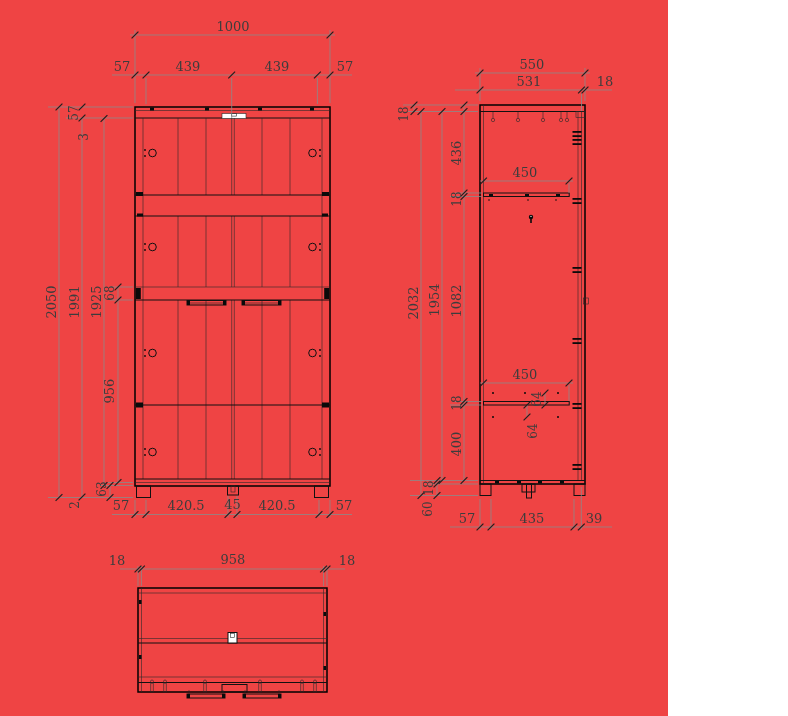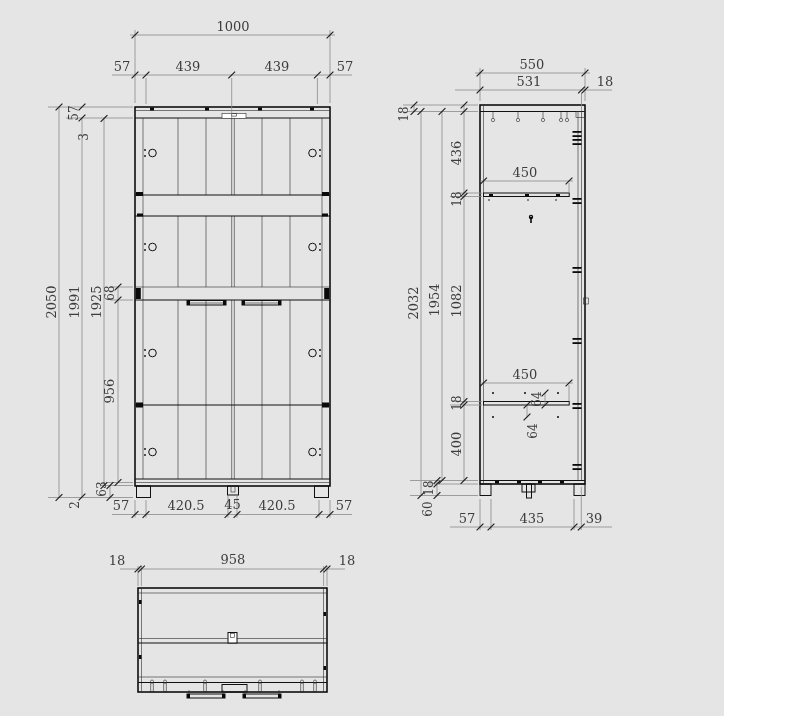--- a/index.html
+++ b/index.html
@@ -1,16 +1,16 @@
 <!DOCTYPE html>
 <html><head>
 <meta charset="utf-8">
 <style>
   html,body{margin:0;padding:0;background:#fff;}
-  .sheet{width:724px;height:716px;background:#e5e5e5;position:relative;overflow:hidden;
+  .sheet{width:668px;height:716px;background:#ef4444;position:relative;overflow:hidden;
          font-family:"DejaVu Serif", serif;}
   svg{display:block}
   svg text{fill:#3d3d3d;font-size:13px;font-family:"DejaVu Serif", serif;}
   svg text.sm{font-size:12px;}
   .o2{stroke:#000;stroke-width:1.5;fill:none}
   .o1{stroke:#111;stroke-width:1;fill:none}
   .o0{stroke:#2a2a2a;stroke-width:.6;fill:none}
   .d{stroke:#8a8a8a;stroke-width:.8;fill:none}
   .tk{stroke:#1f1f1f;stroke-width:1.2;fill:none}
   .blk{fill:#0a0a0a;stroke:none}

